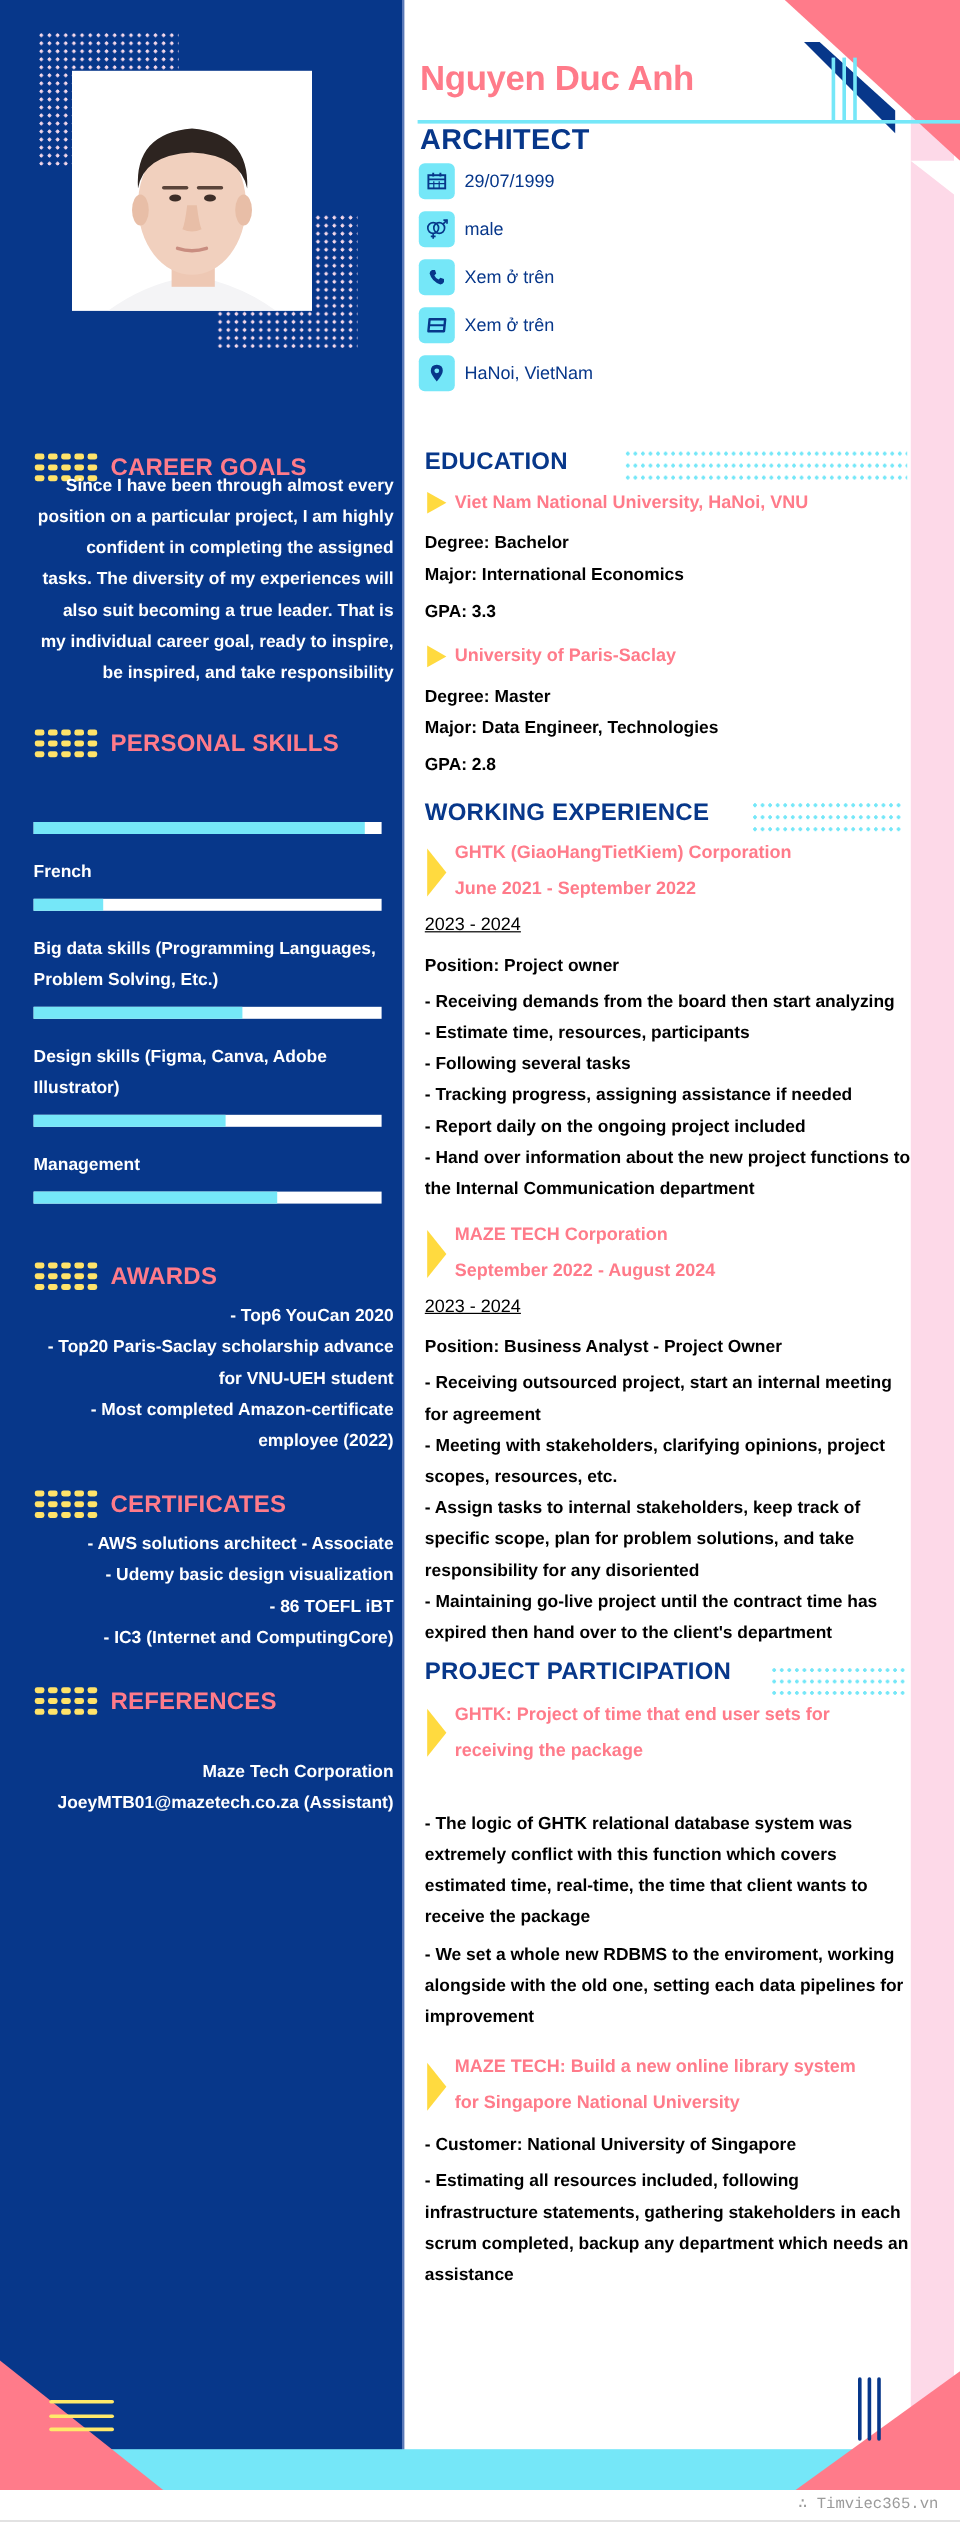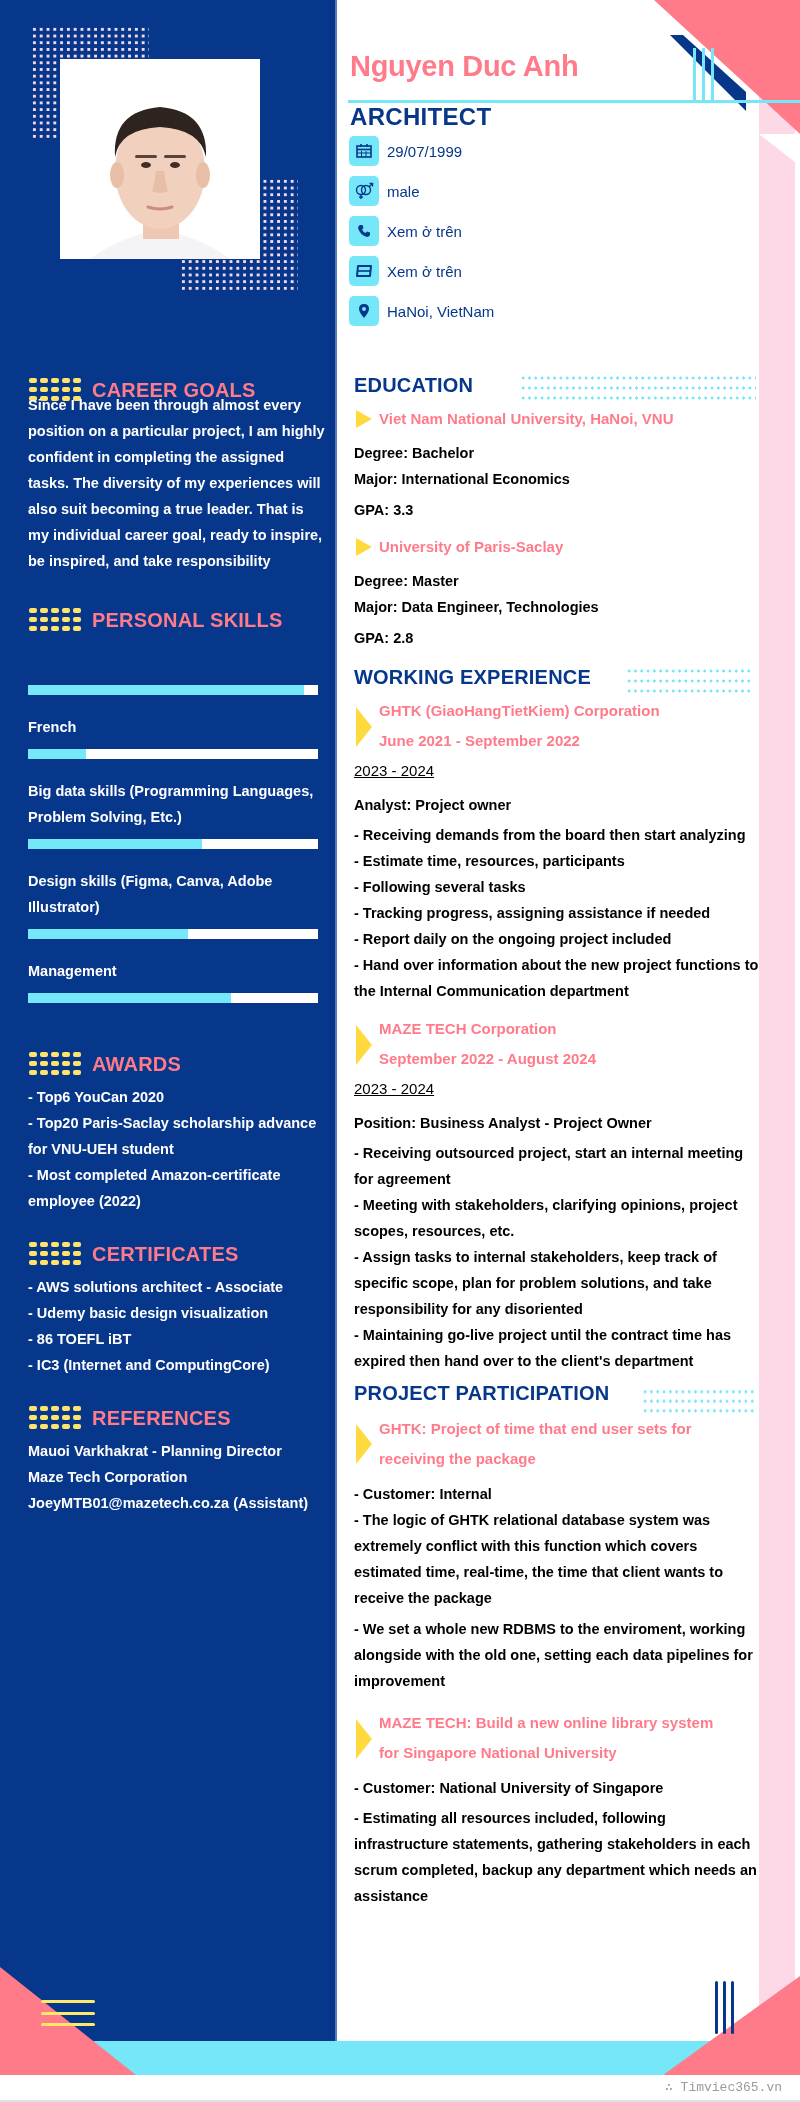--- a/index.html
+++ b/index.html
@@ -16,21 +16,21 @@
     background-image: radial-gradient(circle, var(--dot) 1.4px, transparent 1.7px);
     background-size: var(--sx) var(--sy); }
 
   .photo-frame { position: absolute; left: 60px; top: 59px; width: 200px; height: 200px; background: #fff; overflow: hidden; }
   .photo { position: absolute; left: 0; top: 0; width: 200px; height: 200px; }
 
   .sec-head { position: absolute; left: 28px; display: flex; align-items: center; gap: 8px; }
   .sec-icon { width: 56px; height: 28px; }
   .sec-title { color: #ff7b8a; font-weight: bold; font-size: 20px; letter-spacing: 0.2px; }
 
-  .left-text { position: absolute; left: 28px; width: 300px; color: #fff; font-weight: bold; font-size: 14.5px; line-height: 26px; }
+  .left-text { position: absolute; left: 28px; width: 300px; color: #fff; font-weight: bold; font-size: 14.5px; line-height: 26px; text-align: right; }
 
   .skill-label { position: absolute; left: 28px; width: 295px; color: #fff; font-weight: bold; font-size: 14.5px; line-height: 26px; }
   .bar { position: absolute; left: 28px; width: 290px; height: 10px; background: #fff; }
   .bar-fill { height: 10px; background: #75e7f8; }
 
   
   .pink-strip { position: absolute; left: 759px; top: 0; width: 36px; height: 2048px; background: #fdd9e8; }
   .name { position: absolute; left: 350px; top: 50px; color: #ff7b8a; font-weight: bold; font-size: 29px; white-space: nowrap; letter-spacing: -0.3px; }
   .name-line { position: absolute; left: 348px; top: 100px; width: 452px; height: 3px; background: #75e7f8; }
   .job { position: absolute; left: 350px; top: 103px; color: #07378a; font-size: 24px; font-weight: bold; letter-spacing: 0.3px; }
@@ -216,21 +216,20 @@
           <rect x="45" y="11" width="8" height="5" rx="2"></rect>
         <rect x="1" y="20" width="8" height="5" rx="2"></rect>
           <rect x="12" y="20" width="8" height="5" rx="2"></rect>
           <rect x="23" y="20" width="8" height="5" rx="2"></rect>
           <rect x="34" y="20" width="8" height="5" rx="2"></rect>
           <rect x="45" y="20" width="8" height="5" rx="2"></rect>
       </g>
     </svg>
     <span class="sec-title">REFERENCES</span>
   </div>
-  <div class="left-text" style="top:1438px;">Mauoi Varkhakrat - Planning Director</div>
   <div class="left-text" style="top:1464px;">Maze Tech Corporation</div>
   <div class="left-text" style="top:1490px;">JoeyMTB01@mazetech.co.za (Assistant)</div>
 
   <div class="pink-strip"></div>
   <svg style="position:absolute;left:640px;top:0;width:160px;height:140px;" viewBox="0 0 160 140">
     <polygon points="14,0 160,0 160,134" fill="#ff7b8a"></polygon>
     <polygon points="30,35 43,35 106,92 106,111" fill="#07378a"></polygon>
     <polygon points="119,134 160,134 160,164" fill="#fff"></polygon>
     <rect x="53" y="48" width="3" height="52" fill="#75e7f8"></rect>
     <rect x="62" y="48" width="3" height="52" fill="#75e7f8"></rect>
@@ -313,21 +312,21 @@
   <div class="r-text" style="top:594px;">Major: Data Engineer, Technologies</div>
   <div class="r-text" style="top:625px;">GPA: 2.8</div>
 
   <div class="r-head" style="top:666px;">WORKING EXPERIENCE</div>
   <div class="dots" style="--dot:#75e7f8;--sx:6.3px;--sy:10px;left:626px;top:666px;width:126px;height:30px;"></div>
 
   <div class="tri" style="top:707px;border-width:20px 0 20px 16px;"></div>
   <div class="r-sub" style="top:696px;">GHTK (GiaoHangTietKiem) Corporation</div>
   <div class="r-sub" style="top:726px;">June 2021 - September 2022</div>
   <div class="r-plain" style="top:762px;">2023 - 2024</div>
-  <div class="r-text" style="top:792px;">Analyst: Project owner</div>
+  <div class="r-text" style="top:792px;">Position: Project owner</div>
   <div class="r-text" style="top:822px;white-space:pre-line;">- Receiving demands from the board then start analyzing
 - Estimate time, resources, participants
 - Following several tasks
 - Tracking progress, assigning assistance if needed
 - Report daily on the ongoing project included
 - Hand over information about the new project functions to the Internal Communication department</div>
 
   <div class="tri" style="top:1025px;border-width:20px 0 20px 16px;"></div>
   <div class="r-sub" style="top:1014px;">MAZE TECH Corporation</div>
   <div class="r-sub" style="top:1044px;">September 2022 - August 2024</div>
@@ -337,21 +336,20 @@
 - Meeting with stakeholders, clarifying opinions, project scopes, resources, etc.
 - Assign tasks to internal stakeholders, keep track of specific scope, plan for problem solutions, and take responsibility for any disoriented
 - Maintaining go-live project until the contract time has expired then hand over to the client's department</div>
 
   <div class="r-head" style="top:1382px;">PROJECT PARTICIPATION</div>
   <div class="dots" style="--dot:#75e7f8;--sx:6.3px;--sy:9.5px;left:642px;top:1387px;width:112px;height:29px;"></div>
 
   <div class="tri" style="top:1424px;border-width:20px 0 20px 16px;"></div>
   <div class="r-sub" style="top:1414px;">GHTK: Project of time that end user sets for</div>
   <div class="r-sub" style="top:1444px;">receiving the package</div>
-  <div class="r-text" style="top:1481px;">- Customer: Internal</div>
   <div class="r-text" style="top:1507px;">- The logic of GHTK relational database system was extremely conflict with this function which covers estimated time, real-time, the time that client wants to receive the package</div>
   <div class="r-text" style="top:1616px;">- We set a whole new RDBMS to the enviroment, working alongside with the old one, setting each data pipelines for improvement</div>
 
   <div class="tri" style="top:1719px;border-width:20px 0 20px 16px;"></div>
   <div class="r-sub" style="top:1708px;">MAZE TECH: Build a new online library system</div>
   <div class="r-sub" style="top:1738px;">for Singapore National University</div>
   <div class="r-text" style="top:1775px;">- Customer: National University of Singapore</div>
   <div class="r-text" style="top:1805px;">- Estimating all resources included, following infrastructure statements, gathering stakeholders in each scrum completed, backup any department which needs an assistance</div>
 
   <svg style="position:absolute;left:0;top:1940px;width:800px;height:145px;" viewBox="0 0 800 145">

